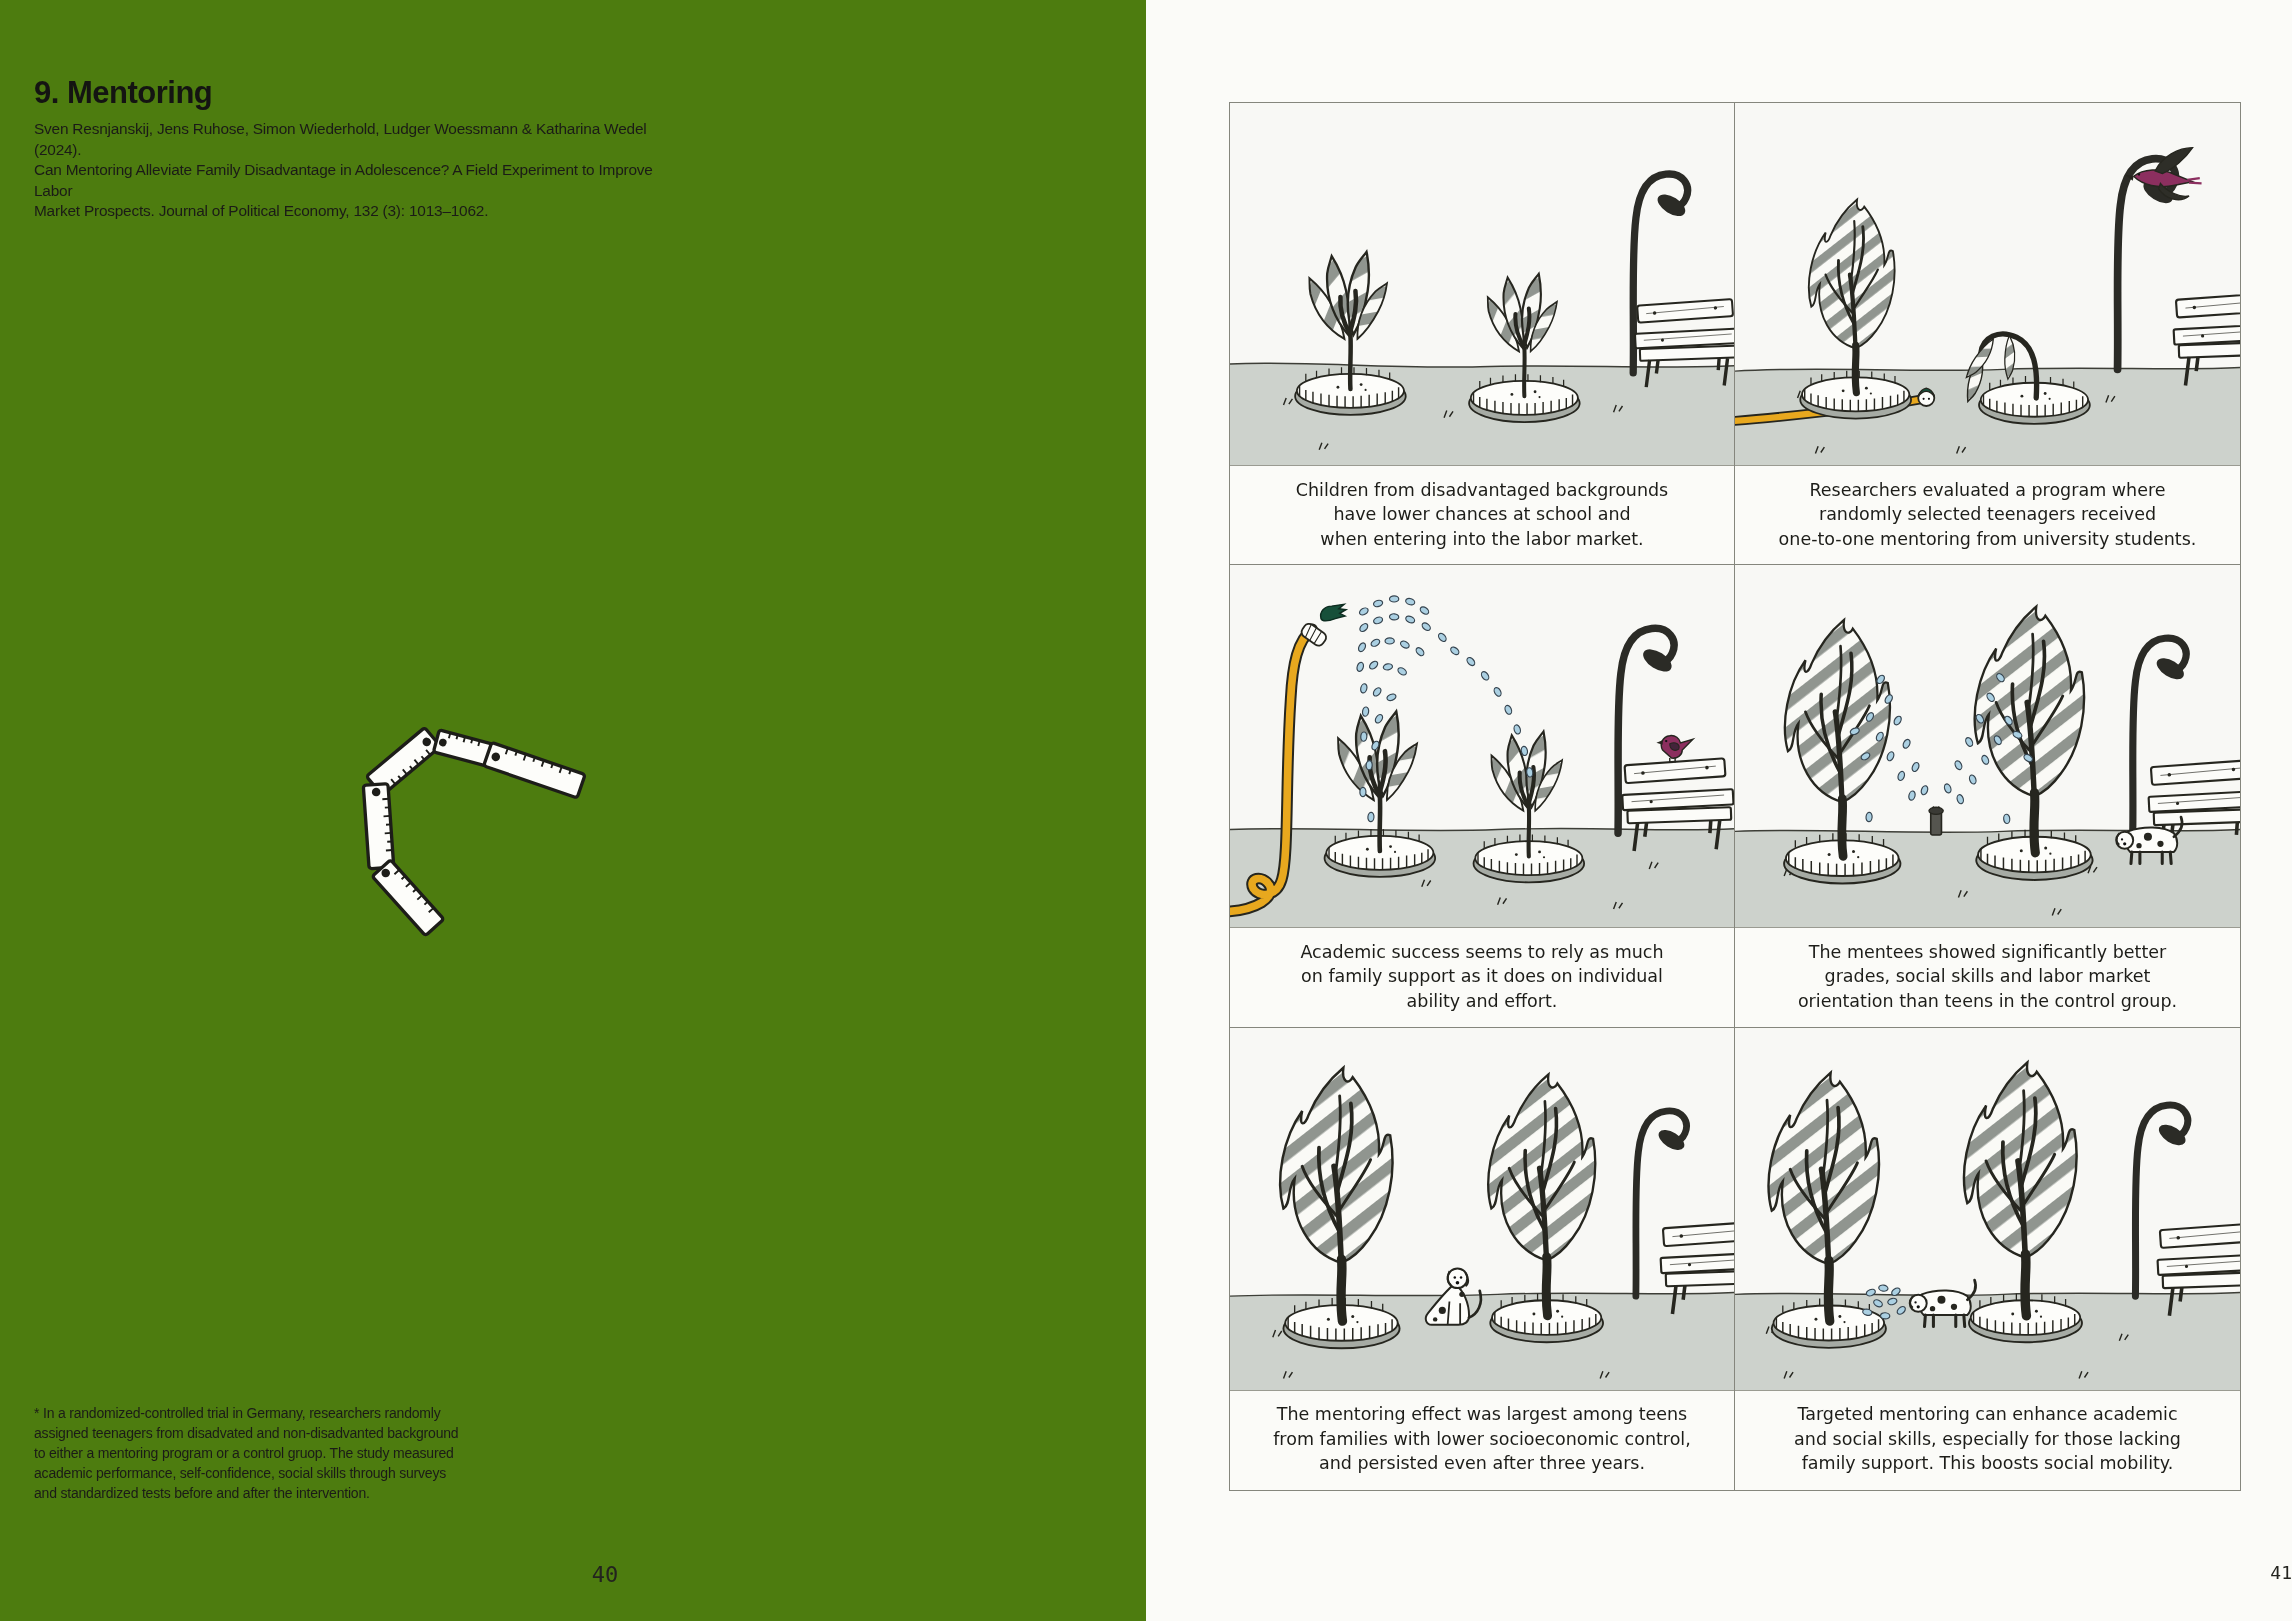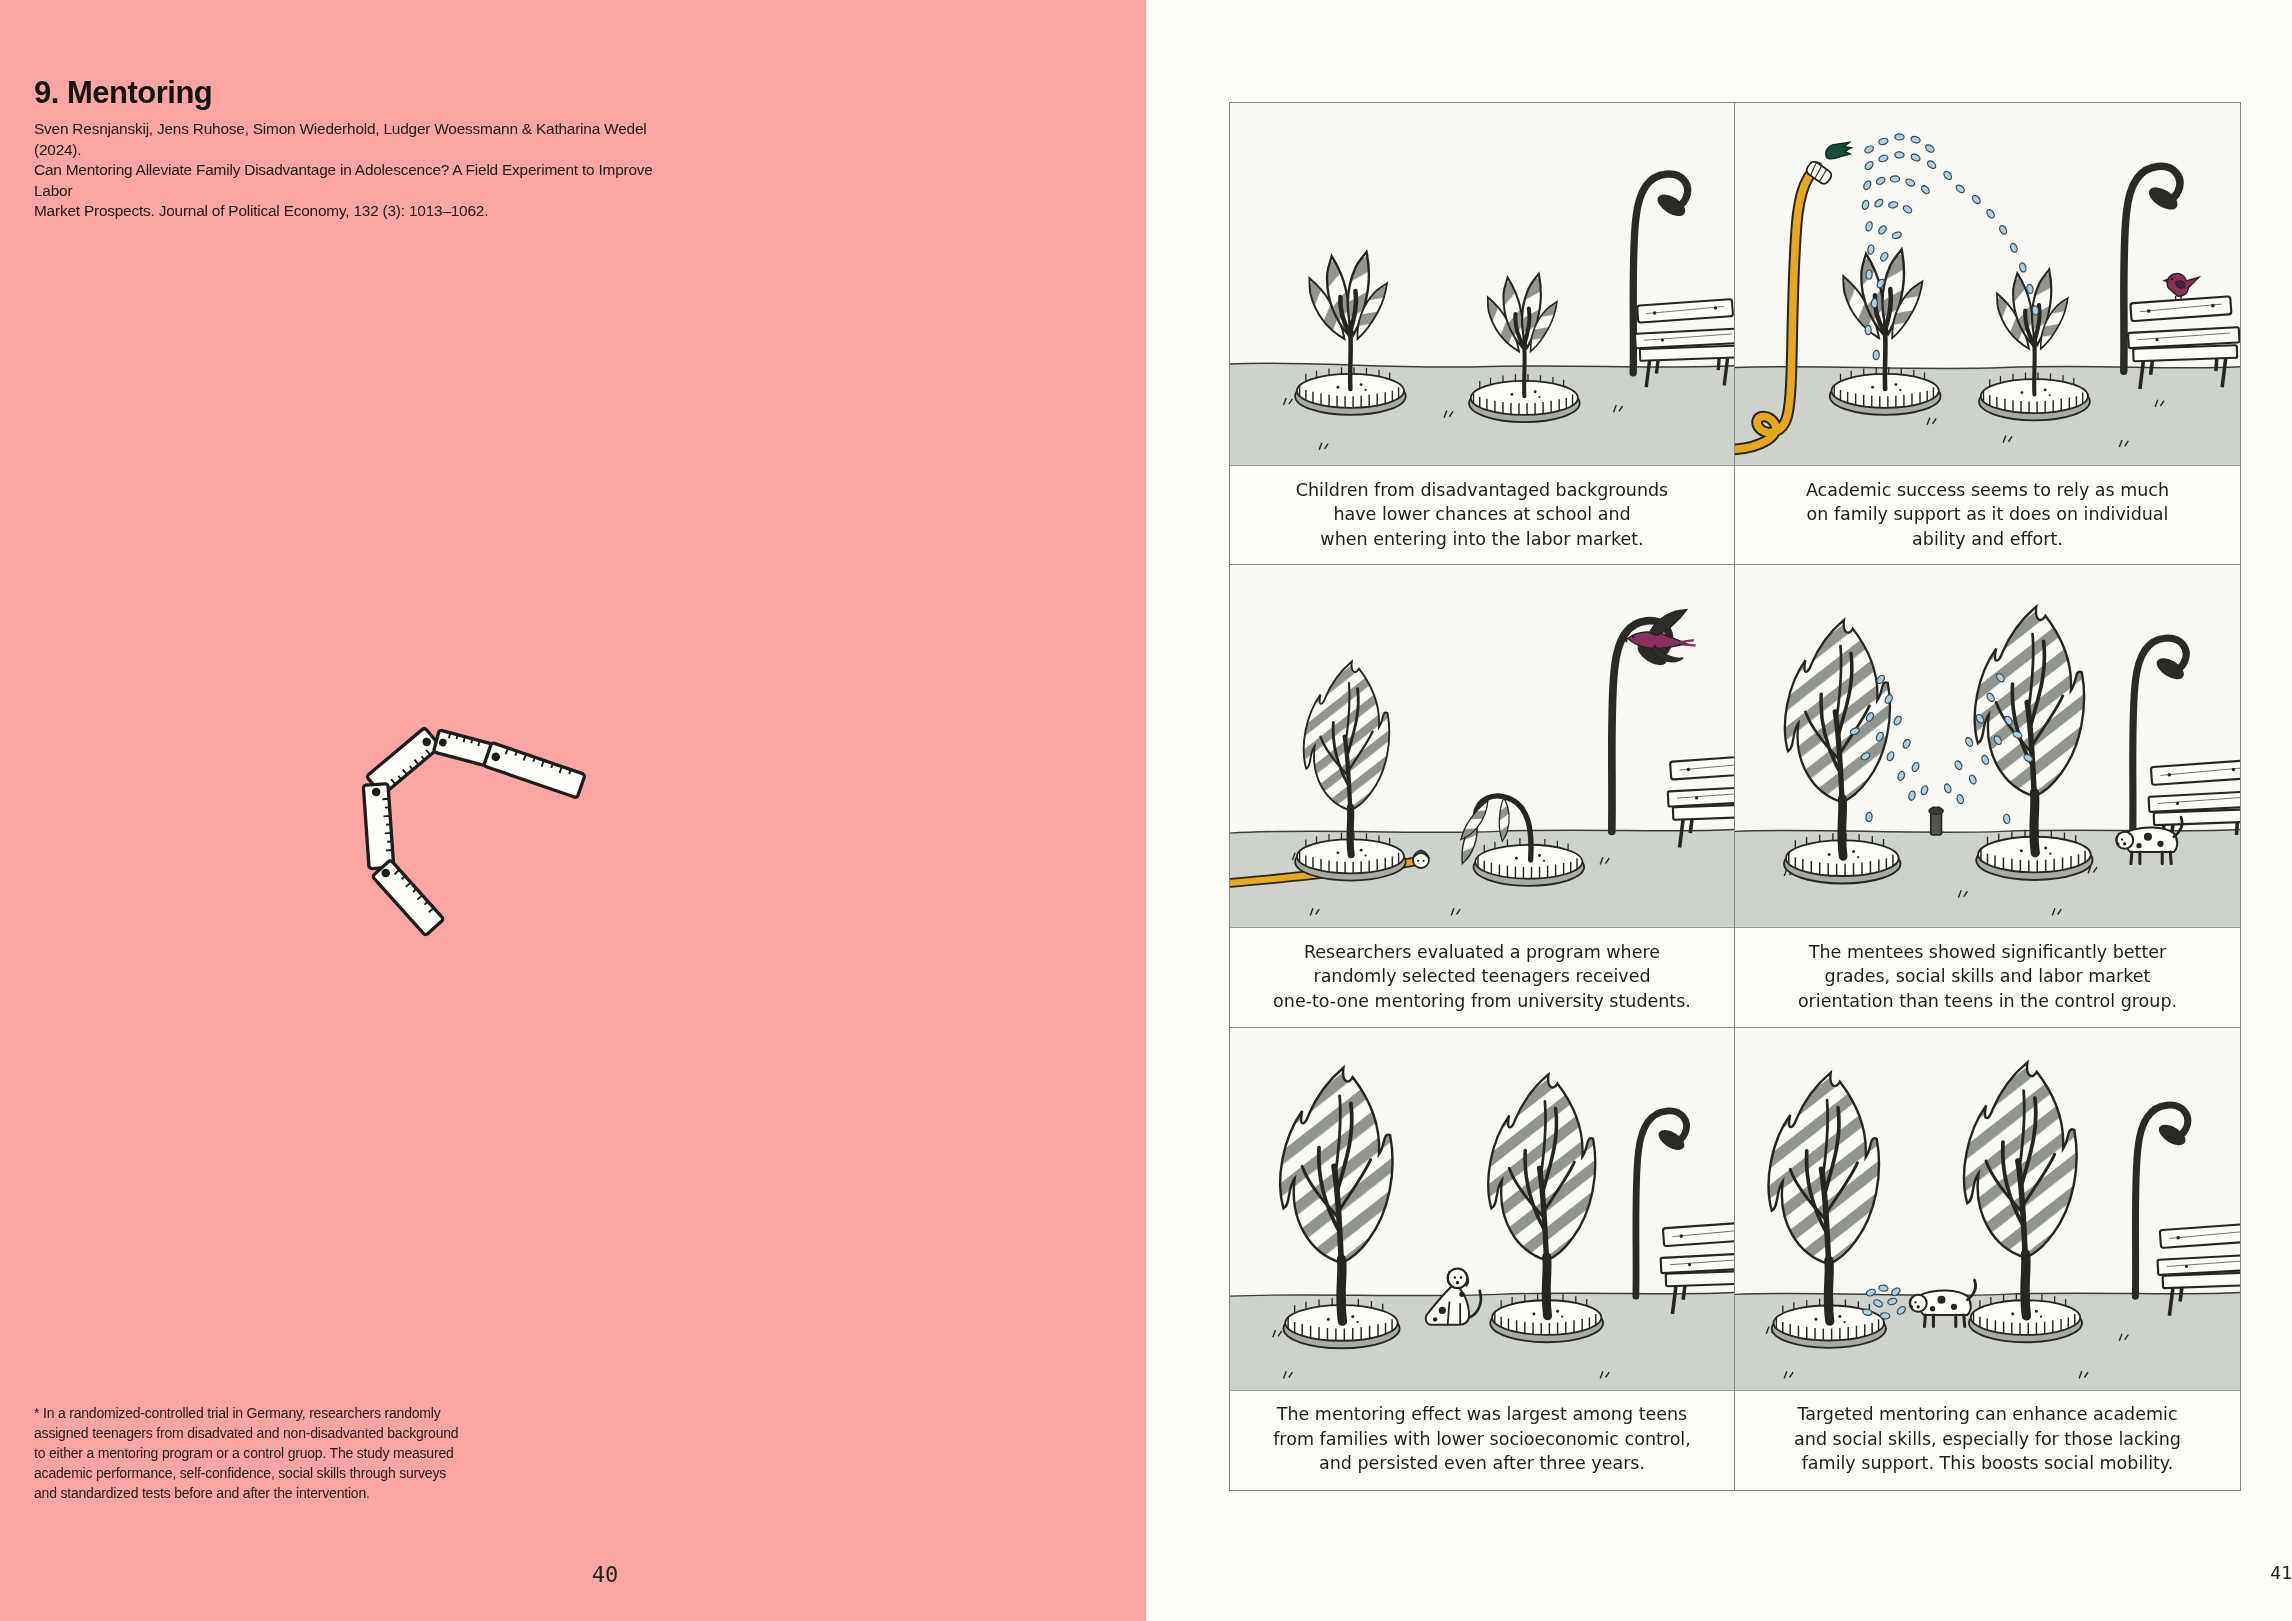--- a/index.html
+++ b/index.html
@@ -1,21 +1,21 @@
 <!DOCTYPE html>
 <html style="font-size:14.3px"><head>
 <meta charset="utf-8">
 <style>
   html,body{margin:0;padding:0;}
   body{
     width:2293px;height:1621px;position:relative;overflow:hidden;
     background:#ffffff;font-family:"Liberation Sans",sans-serif;color:#1d1d19;
   }
   
-  .left-page{position:absolute;left:0;top:0;width:1146px;height:1621px;background:#fca5a5;}
+  .left-page{position:absolute;left:0;top:0;width:1146px;height:1621px;background:#4d7c0f;}
   .title{position:absolute;left:34px;top:54px;font-size:31px;font-weight:bold;letter-spacing:-0.5px;color:#141412;}
   .citation{position:absolute;left:34px;top:104px;width:645px;font-size:15.4px;line-height:1.33;letter-spacing:-0.2px;white-space:pre-line;color:#1b1b17;}
   .footnote{position:absolute;left:34px;top:1396px;width:573px;font-size:14px;line-height:1.42;letter-spacing:-0.2px;white-space:pre-line;color:#1b1b17;margin-top:8px;}
   .pagenum{position:absolute;top:1562px;width:1146px;text-align:center;font-family:"DejaVu Sans Mono",monospace;font-size:22px;color:#23231f;padding-left:32px;}
   .ruler-wrap{position:absolute;left:330px;top:699px;width:304px;height:287px;}
   
   .right-page{position:absolute;left:1146px;top:0;width:1146px;height:1621px;background:#fbfbf8;}
   .panels{
     position:absolute;left:83px;top:102px;width:1012px;height:1389px;
     display:grid;grid-template-columns:1fr 1fr;grid-template-rows:repeat(3,1fr);
@@ -246,20 +246,64 @@
               <use href="#lamp" xlink:href="#lamp" transform="translate(452,302) scale(1.02)"></use>
             </g>
           <g>
               <use href="#bench" xlink:href="#bench" transform="translate(516,316) scale(0.95)"></use>
             </g>
         </svg>
       </div>
       <div class="panel-caption">Children from disadvantaged backgrounds
 have lower chances at school and
 when entering into the labor market.</div>
+    </div>
+
+    <div class="panel">
+      <div class="panel-art">
+        <svg viewBox="0 0 565 405" preserveAspectRatio="none">
+          <path d="M0,300 C90,294 200,302 300,298 C400,294 490,300 565,296 L565,405 L0,405 Z" fill="#cdd2cc"></path>
+          <path d="M0,300 C90,294 200,302 300,298 C400,294 490,300 565,296" fill="none" stroke="#3d3e37" stroke-width="1.6"></path>
+          <use href="#grass" xlink:href="#grass" transform="translate(70,330)"></use>
+          <use href="#grass" xlink:href="#grass" transform="translate(90,392)"></use>
+          <use href="#grass" xlink:href="#grass" transform="translate(248,392)"></use>
+          <use href="#grass" xlink:href="#grass" transform="translate(415,335)"></use>
+          <g>
+            <path d="M-6,356 C50,352 100,346 150,340 C175,337 195,334 206,332" fill="none" stroke="#26261f" stroke-width="11" stroke-linecap="round"></path>
+            <path d="M-6,356 C50,352 100,346 150,340 C175,337 195,334 206,332" fill="none" stroke="#e8a81e" stroke-width="7" stroke-linecap="round"></path>
+          </g>
+          <g>
+              <use href="#planter" xlink:href="#planter" transform="translate(135,326)"></use>
+            </g>
+          <g>
+              <use href="#tree" xlink:href="#tree" transform="translate(135,324) scale(0.8)"></use>
+            </g>
+          <g>
+              <use href="#small-head" xlink:href="#small-head" transform="translate(214,330)"></use>
+            </g>
+          <g>
+              <use href="#planter" xlink:href="#planter" transform="translate(335,332)"></use>
+            </g>
+          <g>
+              <use href="#wilted" xlink:href="#wilted" transform="translate(333,330)"></use>
+            </g>
+          <g>
+              <use href="#lamp" xlink:href="#lamp" transform="translate(428,298) scale(1.08)"></use>
+            </g>
+          <g>
+              <use href="#bird-fly" xlink:href="#bird-fly" transform="translate(468,80)"></use>
+            </g>
+          <g>
+              <use href="#bench" xlink:href="#bench" transform="translate(556,314)"></use>
+            </g>
+        </svg>
+      </div>
+      <div class="panel-caption">Researchers evaluated a program where
+randomly selected teenagers received
+one-to-one mentoring from university students.</div>
     </div>
 
     <div class="panel">
       <div class="panel-art">
         <svg viewBox="0 0 565 405" preserveAspectRatio="none">
           <path d="M0,296 C90,292 200,300 300,296 C400,292 490,299 565,295 L565,405 L0,405 Z" fill="#cdd2cc"></path>
           <path d="M0,296 C90,292 200,300 300,296 C400,292 490,299 565,295" fill="none" stroke="#3d3e37" stroke-width="1.6"></path>
           <use href="#grass" xlink:href="#grass" transform="translate(215,360)"></use>
           <use href="#grass" xlink:href="#grass" transform="translate(300,380)"></use>
           <use href="#grass" xlink:href="#grass" transform="translate(470,340)"></use>
@@ -339,64 +383,20 @@
         </svg>
       </div>
       <div class="panel-caption">Academic success seems to rely as much
 on family support as it does on individual
 ability and effort.</div>
     </div>
 
     <div class="panel">
       <div class="panel-art">
         <svg viewBox="0 0 565 405" preserveAspectRatio="none">
-          <path d="M0,300 C90,294 200,302 300,298 C400,294 490,300 565,296 L565,405 L0,405 Z" fill="#cdd2cc"></path>
-          <path d="M0,300 C90,294 200,302 300,298 C400,294 490,300 565,296" fill="none" stroke="#3d3e37" stroke-width="1.6"></path>
-          <use href="#grass" xlink:href="#grass" transform="translate(70,330)"></use>
-          <use href="#grass" xlink:href="#grass" transform="translate(90,392)"></use>
-          <use href="#grass" xlink:href="#grass" transform="translate(248,392)"></use>
-          <use href="#grass" xlink:href="#grass" transform="translate(415,335)"></use>
-          <g>
-            <path d="M-6,356 C50,352 100,346 150,340 C175,337 195,334 206,332" fill="none" stroke="#26261f" stroke-width="11" stroke-linecap="round"></path>
-            <path d="M-6,356 C50,352 100,346 150,340 C175,337 195,334 206,332" fill="none" stroke="#e8a81e" stroke-width="7" stroke-linecap="round"></path>
-          </g>
-          <g>
-              <use href="#planter" xlink:href="#planter" transform="translate(135,326)"></use>
-            </g>
-          <g>
-              <use href="#tree" xlink:href="#tree" transform="translate(135,324) scale(0.8)"></use>
-            </g>
-          <g>
-              <use href="#small-head" xlink:href="#small-head" transform="translate(214,330)"></use>
-            </g>
-          <g>
-              <use href="#planter" xlink:href="#planter" transform="translate(335,332)"></use>
-            </g>
-          <g>
-              <use href="#wilted" xlink:href="#wilted" transform="translate(333,330)"></use>
-            </g>
-          <g>
-              <use href="#lamp" xlink:href="#lamp" transform="translate(428,298) scale(1.08)"></use>
-            </g>
-          <g>
-              <use href="#bird-fly" xlink:href="#bird-fly" transform="translate(468,80)"></use>
-            </g>
-          <g>
-              <use href="#bench" xlink:href="#bench" transform="translate(556,314)"></use>
-            </g>
-        </svg>
-      </div>
-      <div class="panel-caption">Researchers evaluated a program where
-randomly selected teenagers received
-one-to-one mentoring from university students.</div>
-    </div>
-
-    <div class="panel">
-      <div class="panel-art">
-        <svg viewBox="0 0 565 405" preserveAspectRatio="none">
           <path d="M0,298 C90,294 200,302 300,298 C400,294 490,300 565,296 L565,405 L0,405 Z" fill="#cdd2cc"></path>
           <path d="M0,298 C90,294 200,302 300,298 C400,294 490,300 565,296" fill="none" stroke="#3d3e37" stroke-width="1.6"></path>
           <use href="#grass" xlink:href="#grass" transform="translate(55,348)"></use>
           <use href="#grass" xlink:href="#grass" transform="translate(250,372)"></use>
           <use href="#grass" xlink:href="#grass" transform="translate(395,345)"></use>
           <use href="#grass" xlink:href="#grass" transform="translate(355,392)"></use>
           <g>
               <use href="#planter" xlink:href="#planter" transform="translate(120,328) scale(1.05)"></use>
             </g>
           <g>

